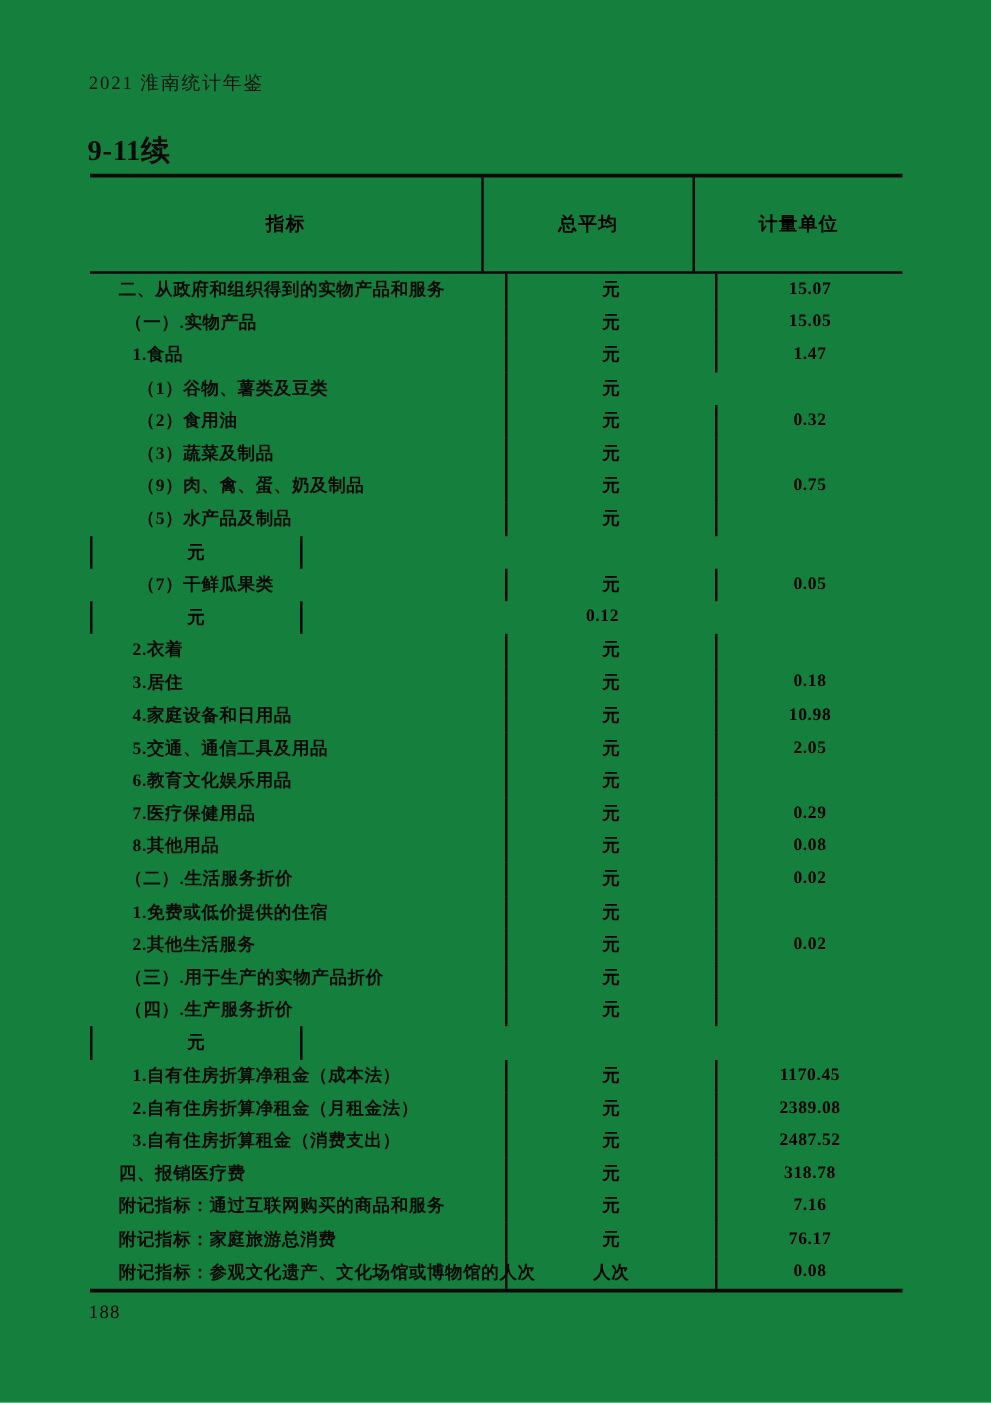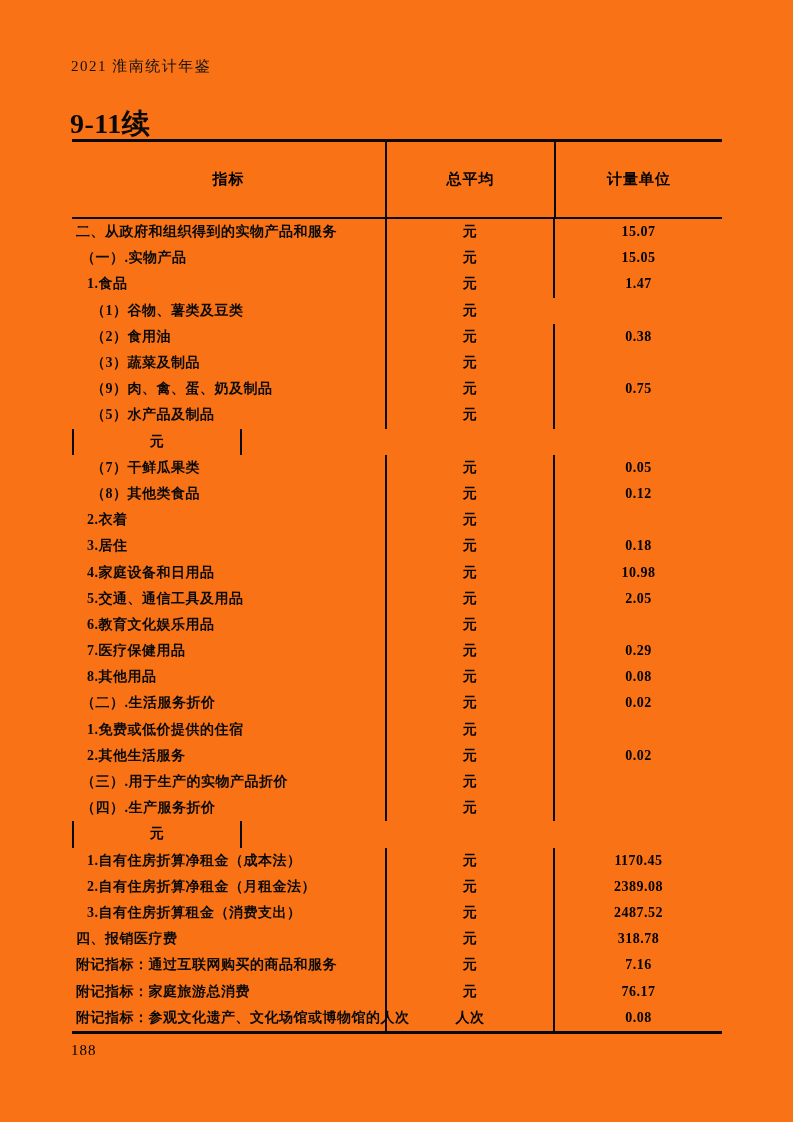--- a/index.html
+++ b/index.html
@@ -4,31 +4,31 @@
 <style>
   * { margin: 0; padding: 0; box-sizing: border-box; }
   html, body { background: #ffffff; }
   body {
     width: 793px; height: 1122px;
     font-family: "Liberation Serif", "DejaVu Serif", serif;
     color: #000;
     position: relative;
     overflow: hidden;
   }
-  .page { position: absolute; inset: 0; background: #f97316; }
+  .page { position: absolute; inset: 0; background: #15803d; }
 
   .book-header {
     position: absolute; left: 71px; top: 57px;
     font-size: 15px; letter-spacing: 1.5px;
     color: #111;
   }
 
   .table-title {
     position: absolute; left: 70px; top: 105px;
-    font-size: 28px; font-weight: 700; letter-spacing: 0.5px;
+    font-size: 23px; font-weight: 700; letter-spacing: 0.5px;
     color: #0a0a0a;
   }
 
   .stat-table {
     position: absolute; left: 72px; top: 139px; width: 650px;
     border-top: 3px solid #0a0a0a;
     border-bottom: 3px solid #0a0a0a;
   }
 
   .thead {
@@ -42,21 +42,21 @@
 
   .col-label { width: 313px; }
   .col-unit  { width: 168px; border-left: 2px solid #0a0a0a; }
   .col-value { flex: 1; border-left: 2px solid #0a0a0a; }
 
   .tr {
     display: flex; height: 26.2px;
     align-items: center;
   }
   .td { font-size: 14px; font-weight: 700; height: 100%; display: flex; align-items: center; }
-  .td.col-label { letter-spacing: 0.5px; white-space: nowrap; color: #0a0a0a; }
+  .td.col-label { letter-spacing: 0.5px; white-space: nowrap; color: #0a0a0a; margin-left: 19px; }
   .td.col-unit, .td.col-value { justify-content: center; letter-spacing: 0.5px; }
 
   .indent-0 .col-label { padding-left: 4px; }
   .indent-1 .col-label { padding-left: 9px; }
   .indent-2 .col-label { padding-left: 15px; }
   .indent-3 .col-label { padding-left: 19px; }
 
   .page-number {
     position: absolute; left: 71px; top: 1042px;
     font-size: 15px; letter-spacing: 1px;
@@ -97,21 +97,21 @@
   </div>
 
   <div class="tr indent-3">
     <div class="td col-label">（1）谷物、薯类及豆类</div>
     <div class="td col-unit">元</div>
   </div>
 
   <div class="tr indent-3">
     <div class="td col-label">（2）食用油</div>
     <div class="td col-unit">元</div>
-    <div class="td col-value">0.38</div>
+    <div class="td col-value">0.32</div>
   </div>
 
   <div class="tr indent-3">
     <div class="td col-label">（3）蔬菜及制品</div>
     <div class="td col-unit">元</div>
     <div class="td col-value"></div>
   </div>
 
   <div class="tr indent-3">
     <div class="td col-label">（9）肉、禽、蛋、奶及制品</div>
@@ -130,21 +130,20 @@
     <div class="td col-value"></div>
   </div>
 
   <div class="tr indent-3">
     <div class="td col-label">（7）干鲜瓜果类</div>
     <div class="td col-unit">元</div>
     <div class="td col-value">0.05</div>
   </div>
 
   <div class="tr indent-3">
-    <div class="td col-label">（8）其他类食品</div>
     <div class="td col-unit">元</div>
     <div class="td col-value">0.12</div>
   </div>
 
   <div class="tr indent-2">
     <div class="td col-label">2.衣着</div>
     <div class="td col-unit">元</div>
     <div class="td col-value"></div>
   </div>
 

